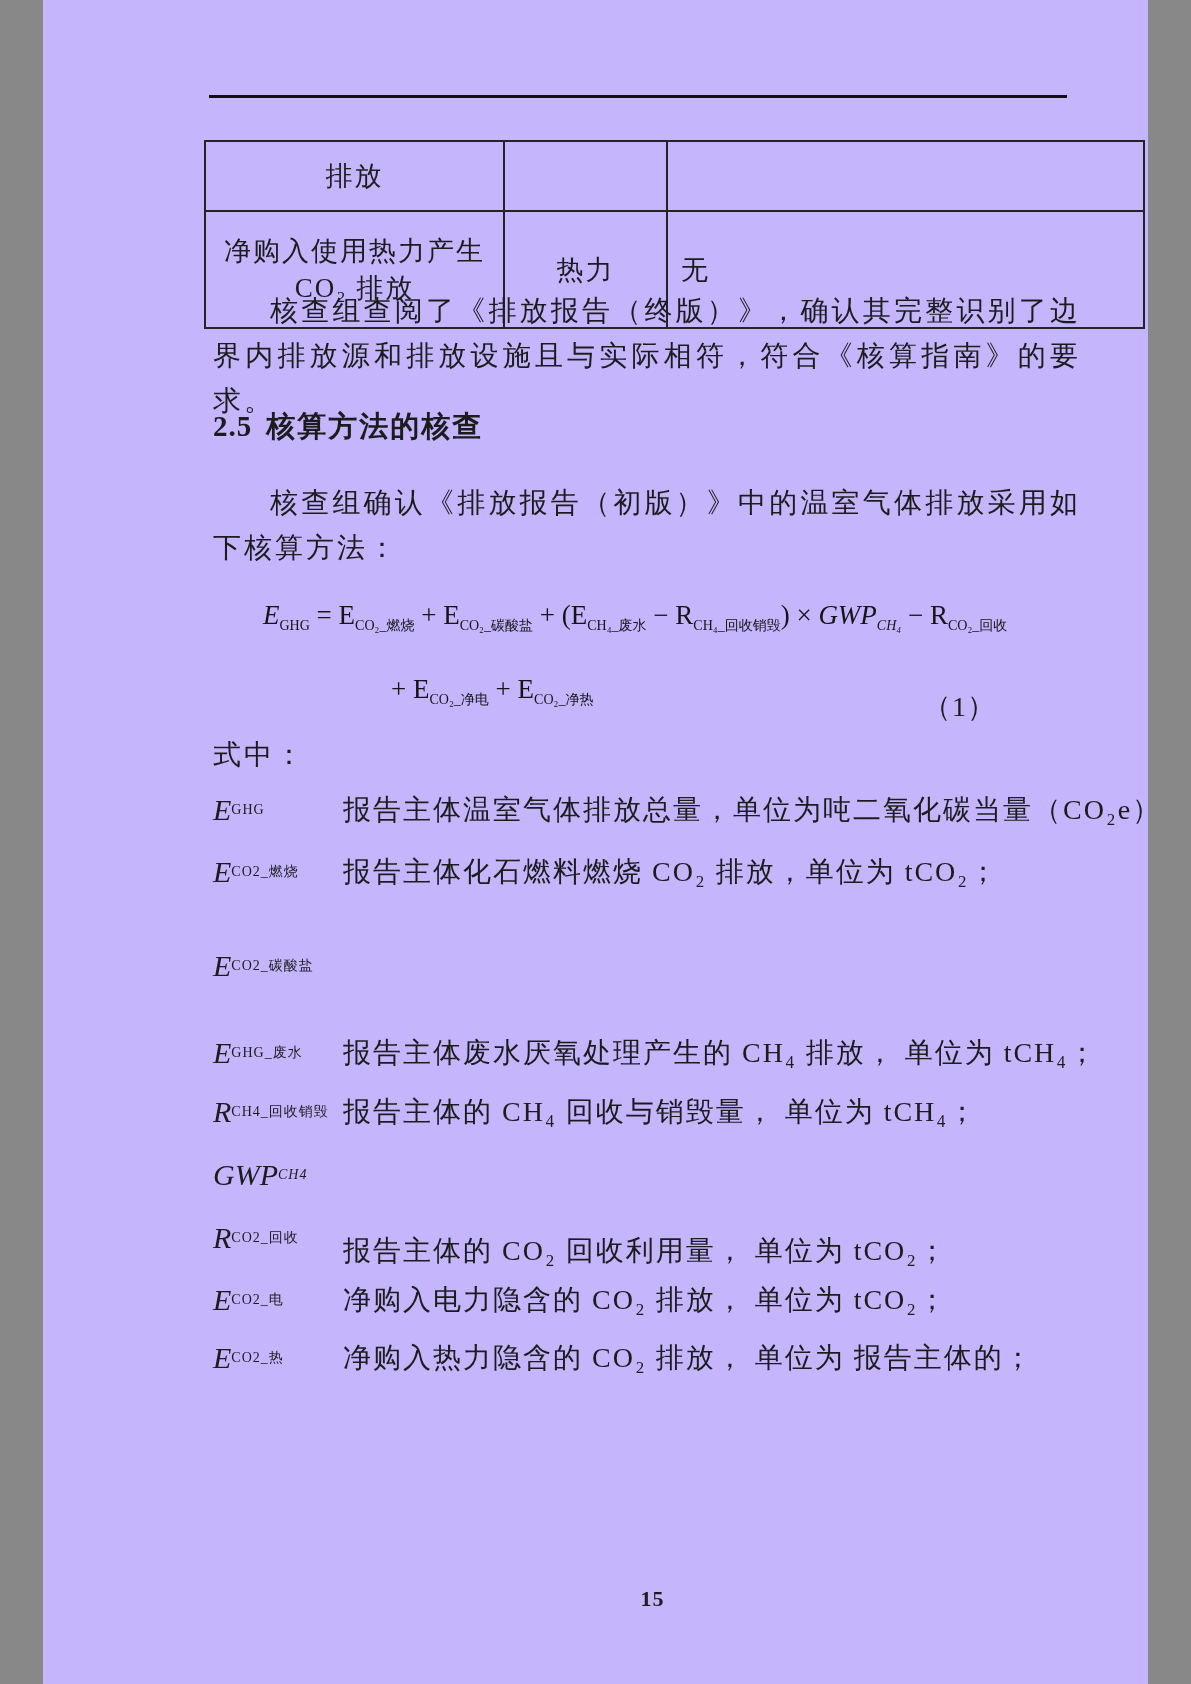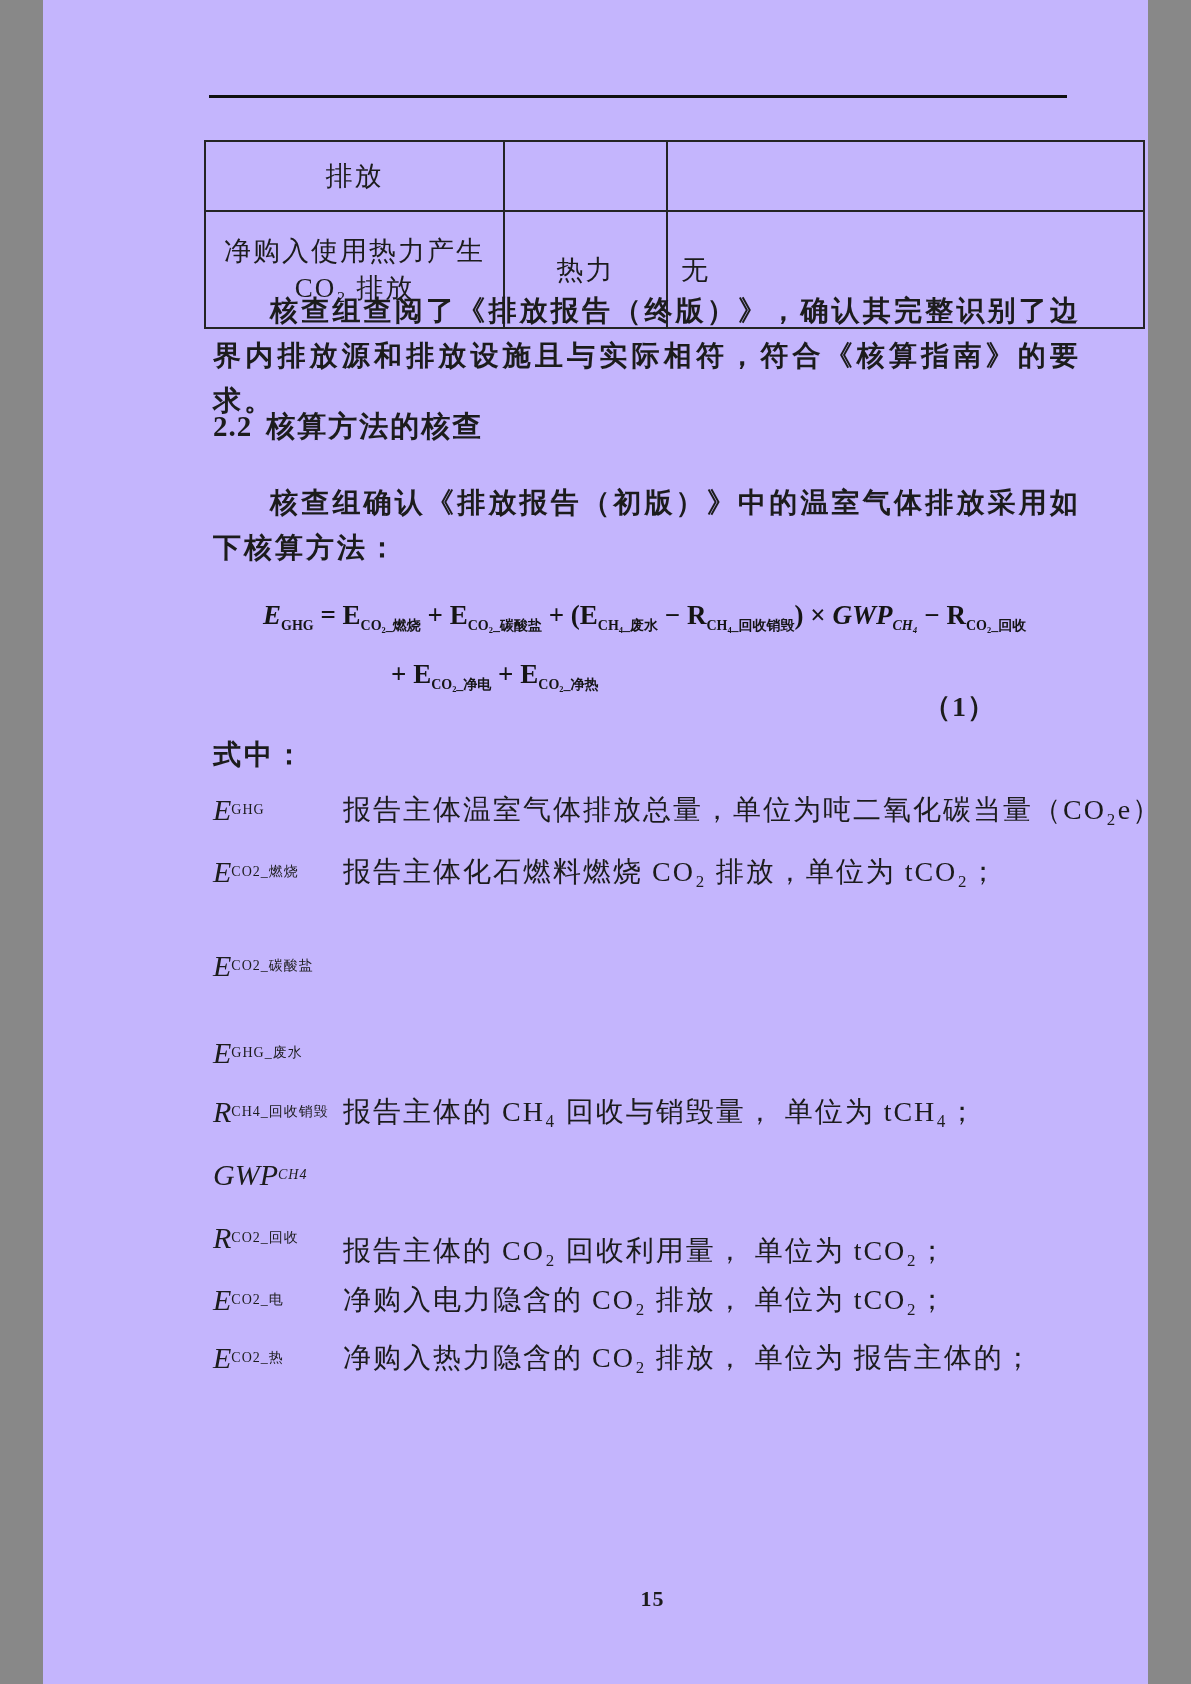--- a/index.html
+++ b/index.html
@@ -2,21 +2,21 @@
 <html><head>
 <meta charset="utf-8">
 <style>
   html,body{margin:0;padding:0;background:#888;}
   .page{
     position:relative;width:1105px;height:1684px;margin:0 auto;
     background:#c4b5fd;color:#1c1c1c;
     font-family:"Liberation Serif","DejaVu Serif",serif;
     overflow:hidden;
   }
-  .abs{position:absolute;font-weight:bold;}
+  .abs{position:absolute;}
   .header-rule{left:166px;top:95px;width:858px;height:3px;background:#101010;}
 
   
   .doc-table{position:absolute;left:161px;top:140px;border-collapse:collapse;table-layout:fixed;}
   .doc-table td{
     border:2px solid #242424;font-size:27px;letter-spacing:2px;
     text-align:center;vertical-align:middle;padding:16px;
   }
   .doc-table .r1 td{height:36px;}
   .doc-table .r2 td{height:83px;}
@@ -28,21 +28,21 @@
   .para{font-size:28px;line-height:45px;letter-spacing:3px;text-align:justify;}
   .p1{left:170px;top:288px;width:868px;text-indent:57px;}
   .p2{left:170px;top:480px;width:868px;text-indent:57px;}
   .section-heading{left:170px;top:407px;font-size:29px;font-weight:bold;letter-spacing:2px;}
   .section-heading .num{margin-right:14px;letter-spacing:1px;}
   .where{left:170px;top:736px;font-size:28px;letter-spacing:3px;}
 
   
   .fm{font-size:27px;letter-spacing:0;white-space:nowrap;color:#151515;}
   .fm-l1{left:220px;top:600px;}
-  .fm-l2{left:348px;top:659px;text-align:center;}
+  .fm-l2{left:348px;top:674px;text-align:center;}
   .fm .it{font-style:italic;}
   .fm sub{font-size:14px;letter-spacing:0;line-height:0;}
   .eq-no{top:688px;right:152px;font-size:28px;letter-spacing:1px;}
 
   
   .def-row{position:absolute;left:170px;width:868px;height:56px;}
   .def-label{
     position:absolute;left:0;top:0;height:56px;display:flex;align-items:center;
     font-size:30px;font-style:italic;white-space:nowrap;
   }
@@ -77,21 +77,21 @@
         <td class="c1">净购入使用热力产生 CO₂ 排放</td>
         <td class="c2">热力</td>
         <td class="c3">无</td>
       </tr>
     </tbody>
   </table>
 
   <div class="abs para p1">核查组查阅了《排放报告（终版）》，确认其完整识别了边界内排放源和排放设施且与实际相符，符合《核算指南》的要求。</div>
 
   <div class="abs section-heading">
-    <span class="num">2.2</span><span>核算方法的核查</span>
+    <span class="num">2.5</span><span>核算方法的核查</span>
   </div>
 
   <div class="abs fm fm-l1"><span class="it">E</span><sub>GHG</sub><span> = </span><span>E</span><sub>CO₂_燃烧</sub><span> + </span><span>E</span><sub>CO₂_碳酸盐</sub><span> + (</span><span>E</span><sub>CH₄_废水</sub><span> − </span><span>R</span><sub>CH₄_回收销毁</sub><span>) × </span><span class="it">GWP</span><sub class="it">CH₄</sub><span> − </span><span>R</span><sub>CO₂_回收</sub></div>
 
   <div class="abs para p2">核查组确认《排放报告（初版）》中的温室气体排放采用如下核算方法：</div>
   <div class="abs fm fm-l2"><span>+ </span><span>E</span><sub>CO₂_净电</sub><span> + </span><span>E</span><sub>CO₂_净热</sub></div>
   <div class="abs eq-no">（1）</div>
 
   <div class="abs where">式中：</div>
 
@@ -114,20 +114,21 @@
         <span class="def-label">
           <span>E</span>
           <sub>CO2_碳酸盐</sub>
         </span>
       </div>
       <div class="def-row" style="top: 1025px;">
         <span class="def-label">
           <span>E</span>
           <sub>GHG_废水</sub>
         </span>
+        <span class="def-text">报告主体废水厌氧处理产生的 CH₄ 排放， 单位为  tCH₄；</span>
       </div>
       <div class="def-row" style="top: 1084px;">
         <span class="def-label">
           <span>R</span>
           <sub>CH4_回收销毁</sub>
         </span>
         <span class="def-text">报告主体的 CH₄ 回收与销毁量， 单位为  tCH₄；</span>
       </div>
       <div class="def-row raised" style="top: 1160px;">
         <span class="def-label">

